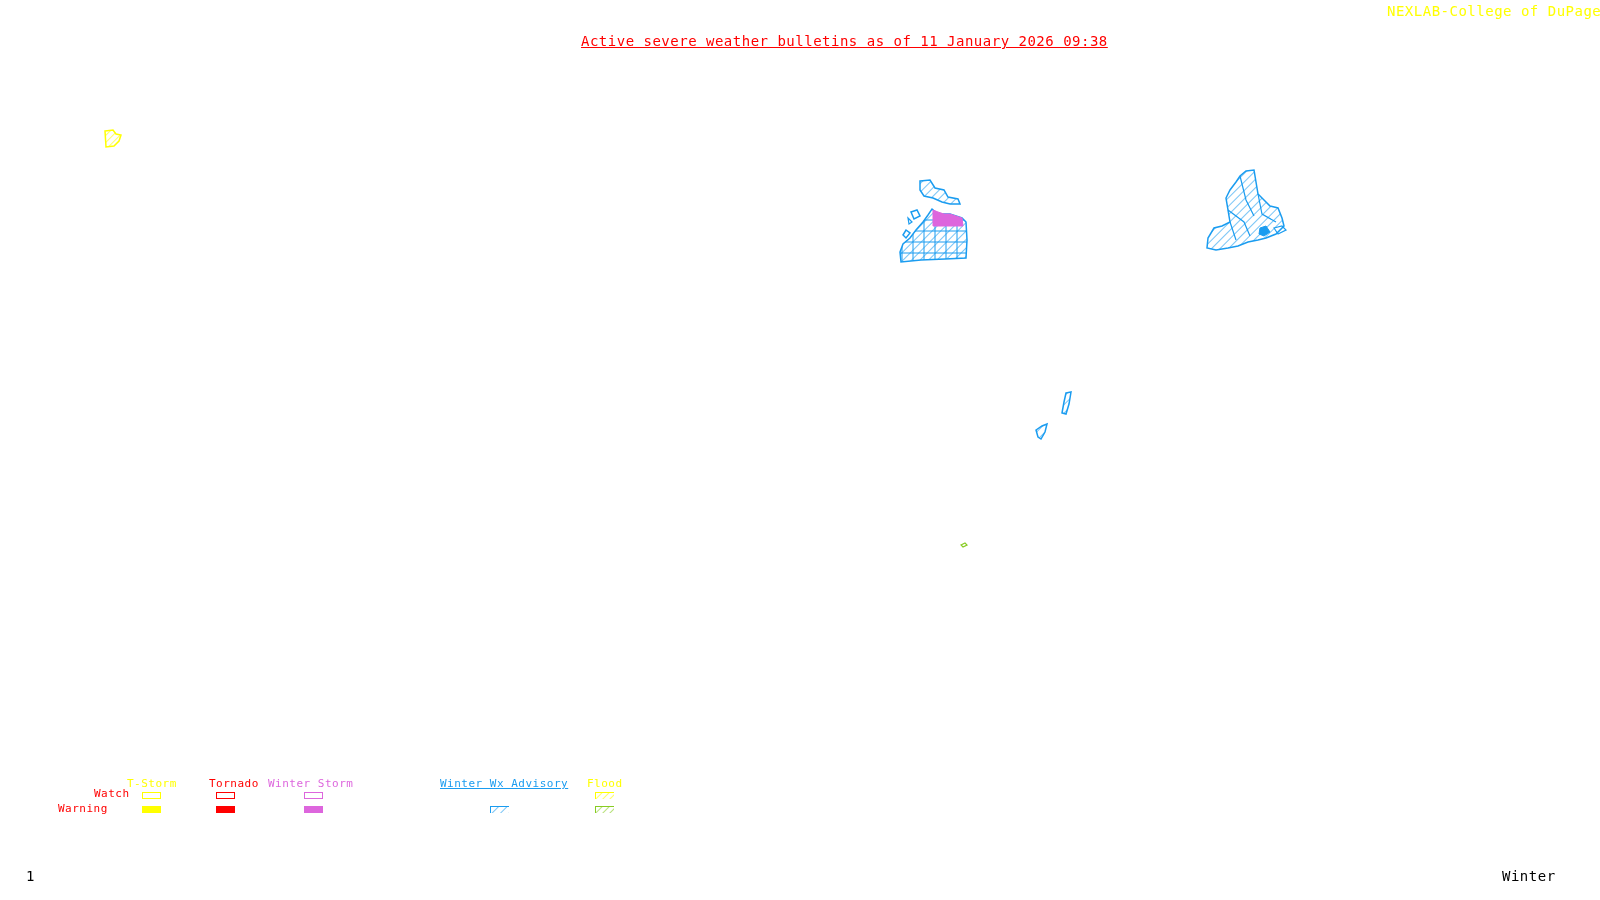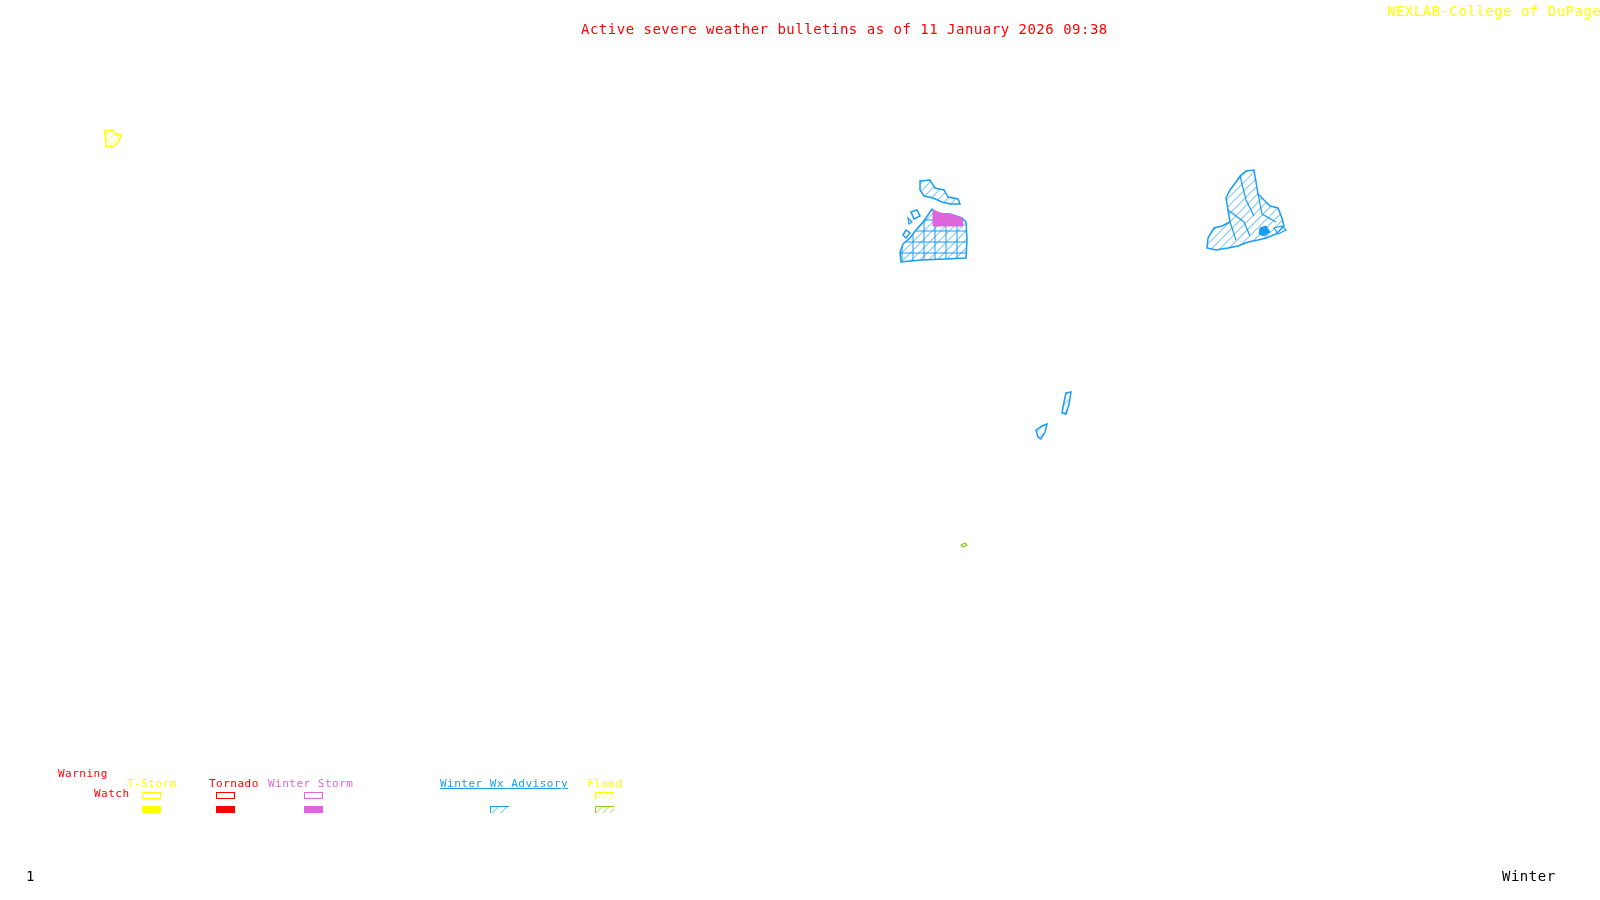--- a/index.html
+++ b/index.html
@@ -1,19 +1,19 @@
 <!DOCTYPE html>
 <html><head>
 <meta charset="utf-8">
 <style>
   html, body { margin: 0; padding: 0; background: #ffffff; }
   body { width: 1600px; height: 900px; position: relative; overflow: hidden;
          font-family: "DejaVu Sans Mono", monospace; }
   .txt { position: absolute; font-size: 14px; line-height: 12px; white-space: nowrap; letter-spacing: 0.5px; }
-  #title { left: 581px; top: 23px; color: #ff0000; }
+  #title { left: 581px; top: 35px; color: #ff0000; text-decoration: underline; }
   #credit { left: 1387px; top: 5px; color: #ffff00; }
   #frame-num { left: 26px; top: 870px; color: #000000; }
   #software { left: 1502px; top: 870px; color: #000000; }
   #map { position: absolute; left: 0; top: 0; }
   .legend-label { position: absolute; font-size: 11px; line-height: 12px; white-space: nowrap; letter-spacing: 0.5px; }
   .swatch { position: absolute; width: 19px; height: 7px; box-sizing: border-box; }
 </style>
 </head>
 <body>
 
@@ -69,21 +69,21 @@
     <path d="M1036,430 L1042,426 L1047,424 L1045,432 L1041,439 L1038,437 Z" fill="url(#hatch-blue)" stroke="#1a9cf0" stroke-width="1.5"></path>
   </g>
 
   <g>
     <path d="M961,545 L965,543 L967,545 L963,547 Z" fill="none" stroke="#88cc22" stroke-width="1.2"></path>
   </g>
 </svg>
 
 <div>
   <div class="legend-label" style="left:58px;top:788px;color:#ff0000;margin-left:36px;">Watch</div>
-  <div class="legend-label" style="left:58px;top:768px;color:#ff0000;text-align:center;">Warning</div>
+  <div class="legend-label" style="left:58px;top:803px;color:#ff0000;text-align:center;">Warning</div>
 
   <div class="legend-label" style="left:127px;top:778px;color:#ffff00;">T-Storm</div>
   <div class="swatch" style="left:142px;top:792px;border:1px solid #ffff00;"></div>
   <div class="swatch" style="left:142px;top:806px;background:#ffff00;"></div>
 
   <div class="legend-label" style="left:200px;top:778px;color:#ff0000;margin-left:9px;">Tornado</div>
   <div class="swatch" style="left:216px;top:792px;border:1px solid #ff0000;"></div>
   <div class="swatch" style="left:216px;top:806px;background:#ff0000;"></div>
 
   <div class="legend-label" style="left:268px;top:778px;color:#dd66dd;">Winter Storm</div>

